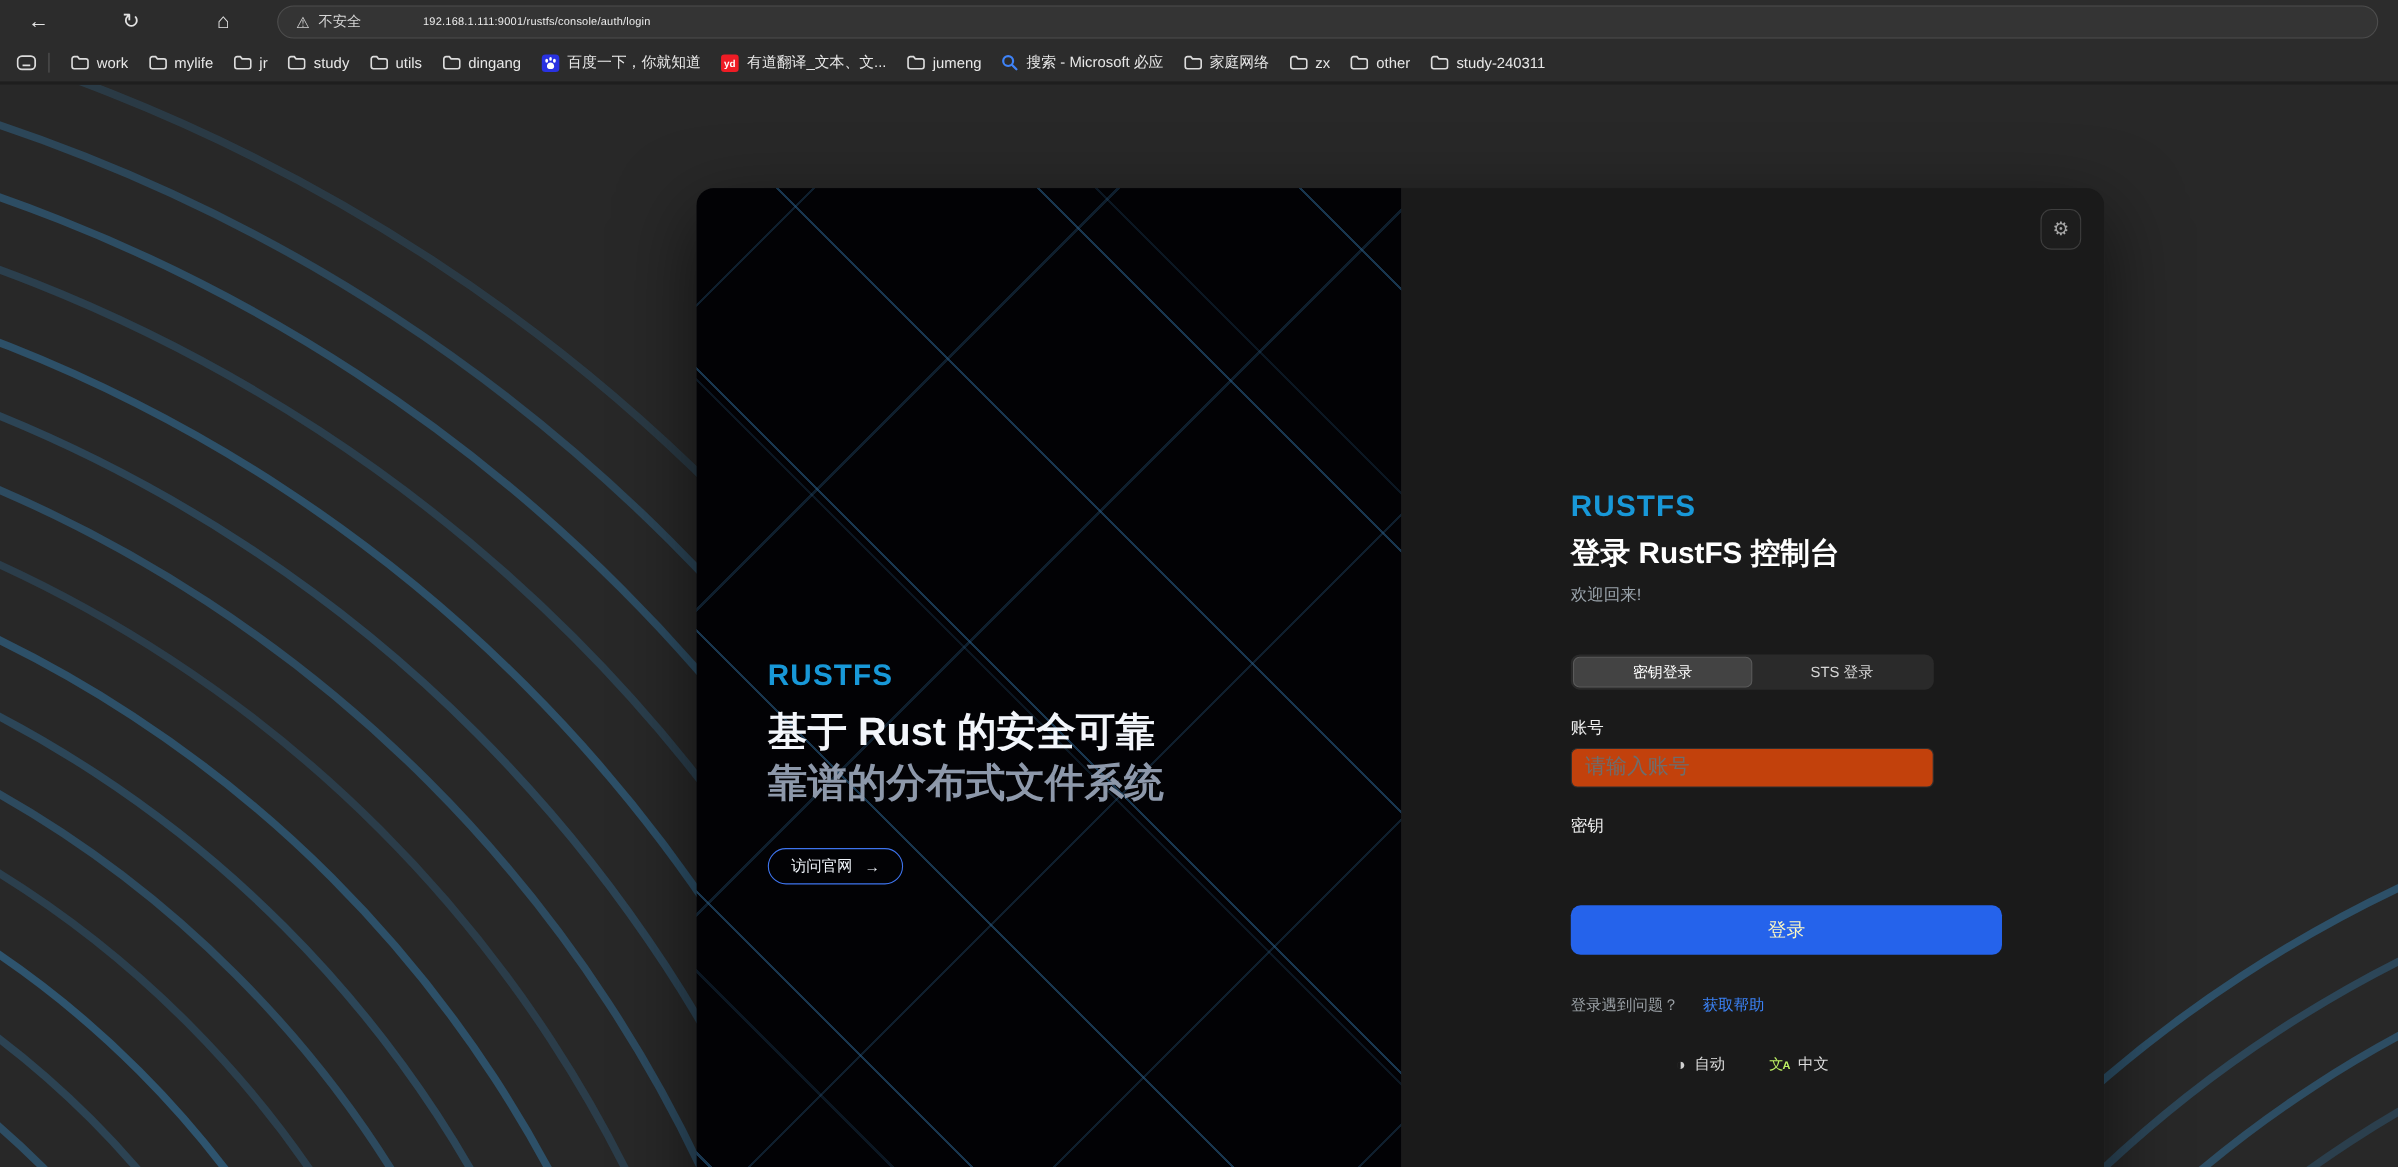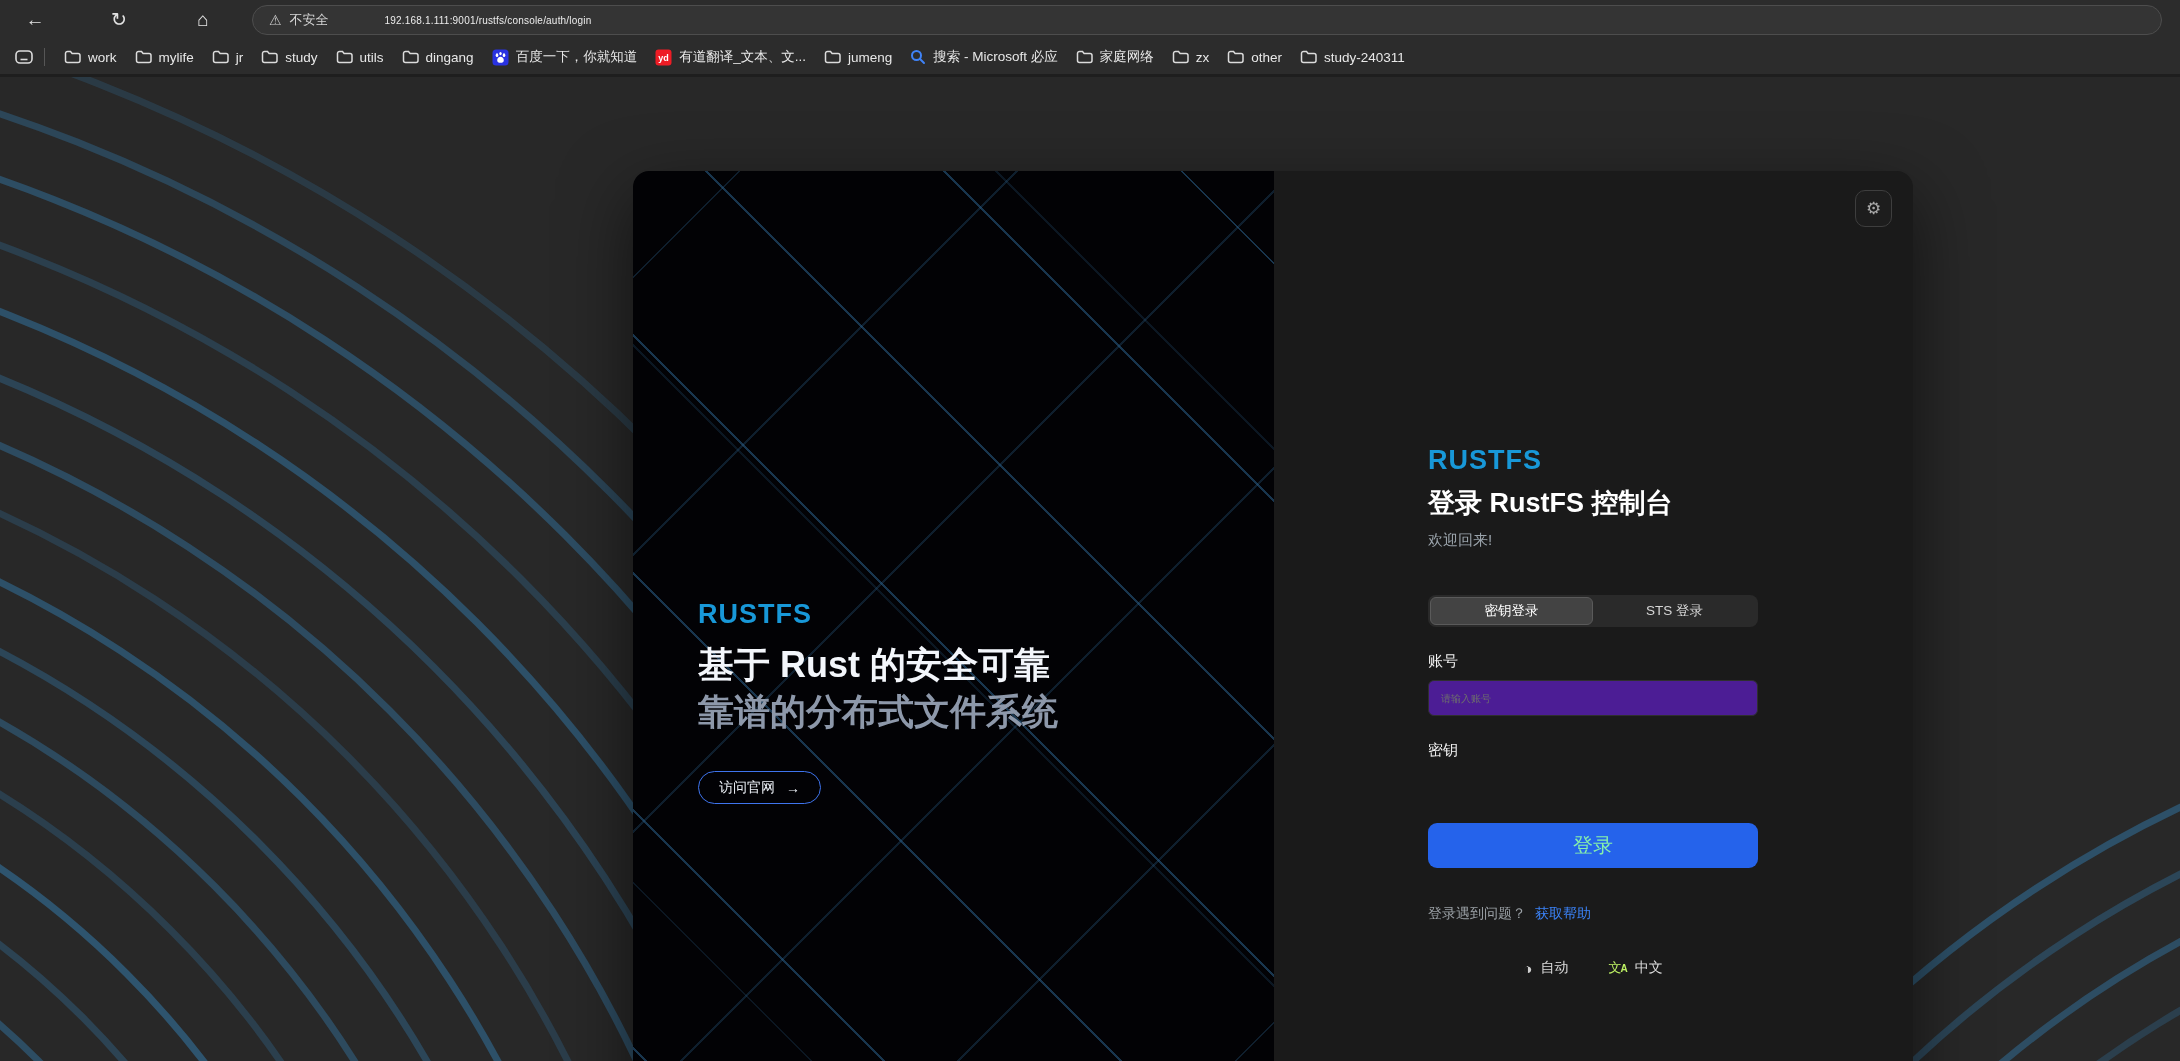--- a/index.html
+++ b/index.html
@@ -65,29 +65,29 @@
             letter-spacing:1px; color:#1898d8; }
   .p-title { position:absolute; left:0; top:314px; font-size:27px; font-weight:700; color:#ffffff; }
   .p-sub { position:absolute; left:0; top:360px; font-size:15px; color:#9aa3ab; }
   .tabs { position:absolute; left:0; top:424px; width:330px; height:32px;
           background:#2a2a2a; border-radius:8px; padding:2px; display:flex; }
   .tab { flex:1; height:28px; border-radius:6px; display:flex; align-items:center;
          justify-content:center; font-size:13.5px; color:#d6d6d6; cursor:pointer;
          border:1px solid transparent;text-align:right; }
   .tab.active { background:#434343; border-color:#5a5a5a; color:#ffffff; }
   .fld-label { position:absolute; left:0; font-size:15px; font-weight:500; color:#f0f0f0; }
-  .fld-input { position:absolute; left:0; width:330px; height:36px; background:#4c1d95;
+  .fld-input { position:absolute; left:0; width:330px; height:36px; background:#c2410c;
                border:1px solid #2f2f2f; border-radius:6px; padding:0 12px;
-               color:#e6e6e6; font-size:10px; outline:none; }
+               color:#e6e6e6; font-size:19px; outline:none; }
   .fld-input::placeholder { color:#6d6d6d; }
-  .login-btn { position:absolute; left:0; top:652px; width:330px; height:45px;
-               background:#2563eb; border:none; border-radius:9px; color:#86efac;
-               font-size:20px; cursor:pointer; }
+  .login-btn { position:absolute; left:0; top:652px; width:392px; height:45px;
+               background:#2563eb; border:none; border-radius:9px; color:#fef9c3;
+               font-size:17px; cursor:pointer; }
   .help-row { position:absolute; left:0; top:734px; font-size:14px; color:#9ba1a6; }
-  .help-row a { color:#3b82f6; text-decoration:none; margin-left:9px; cursor:pointer; }
+  .help-row a { color:#3b82f6; text-decoration:none; margin-left:22px; cursor:pointer; }
   .foot-row { position:absolute; left:0; top:788px; width:330px; display:flex;
               justify-content:center; gap:40px; }
   .foot-item { display:flex; align-items:center; gap:8px; color:#dcdcdc;
                font-size:14px; cursor:pointer; }
   .foot-ico { font-size:15px; color:#cfcfcf; }
   .tr-ico { font-size:13px; color:#bef264; letter-spacing:-1px; }
   .tr-ico .sm { font-size:10px; font-weight:700; }
 </style>
 </head>
 <body>

